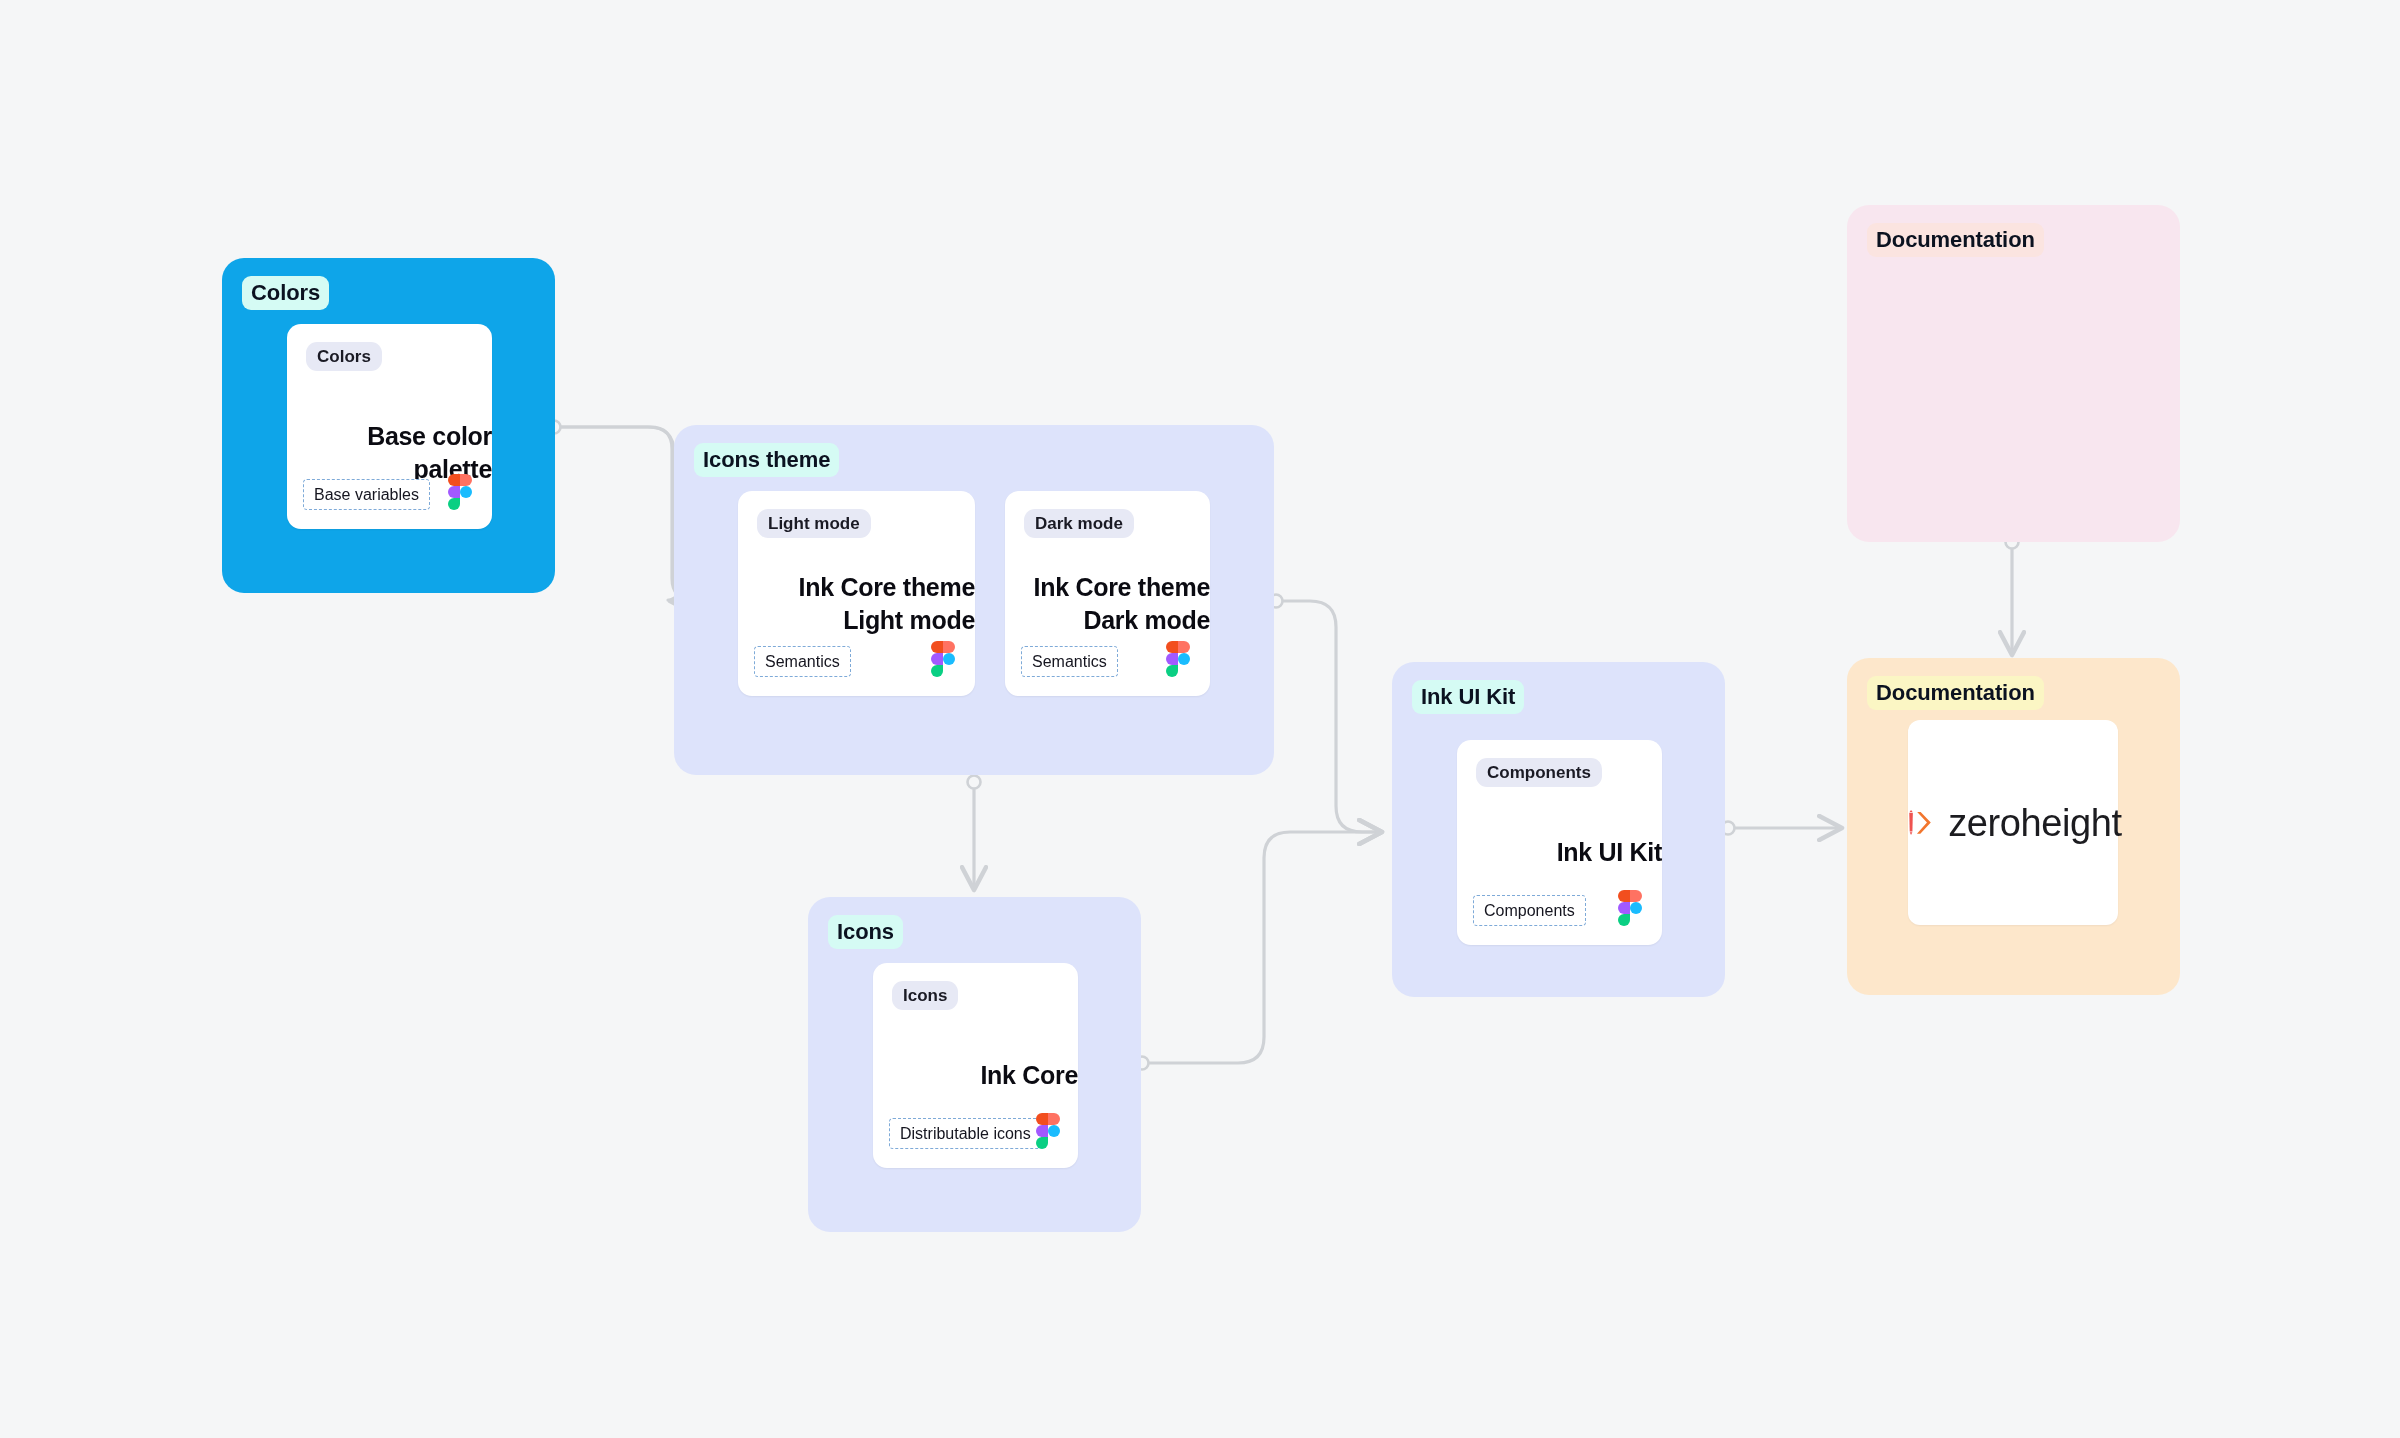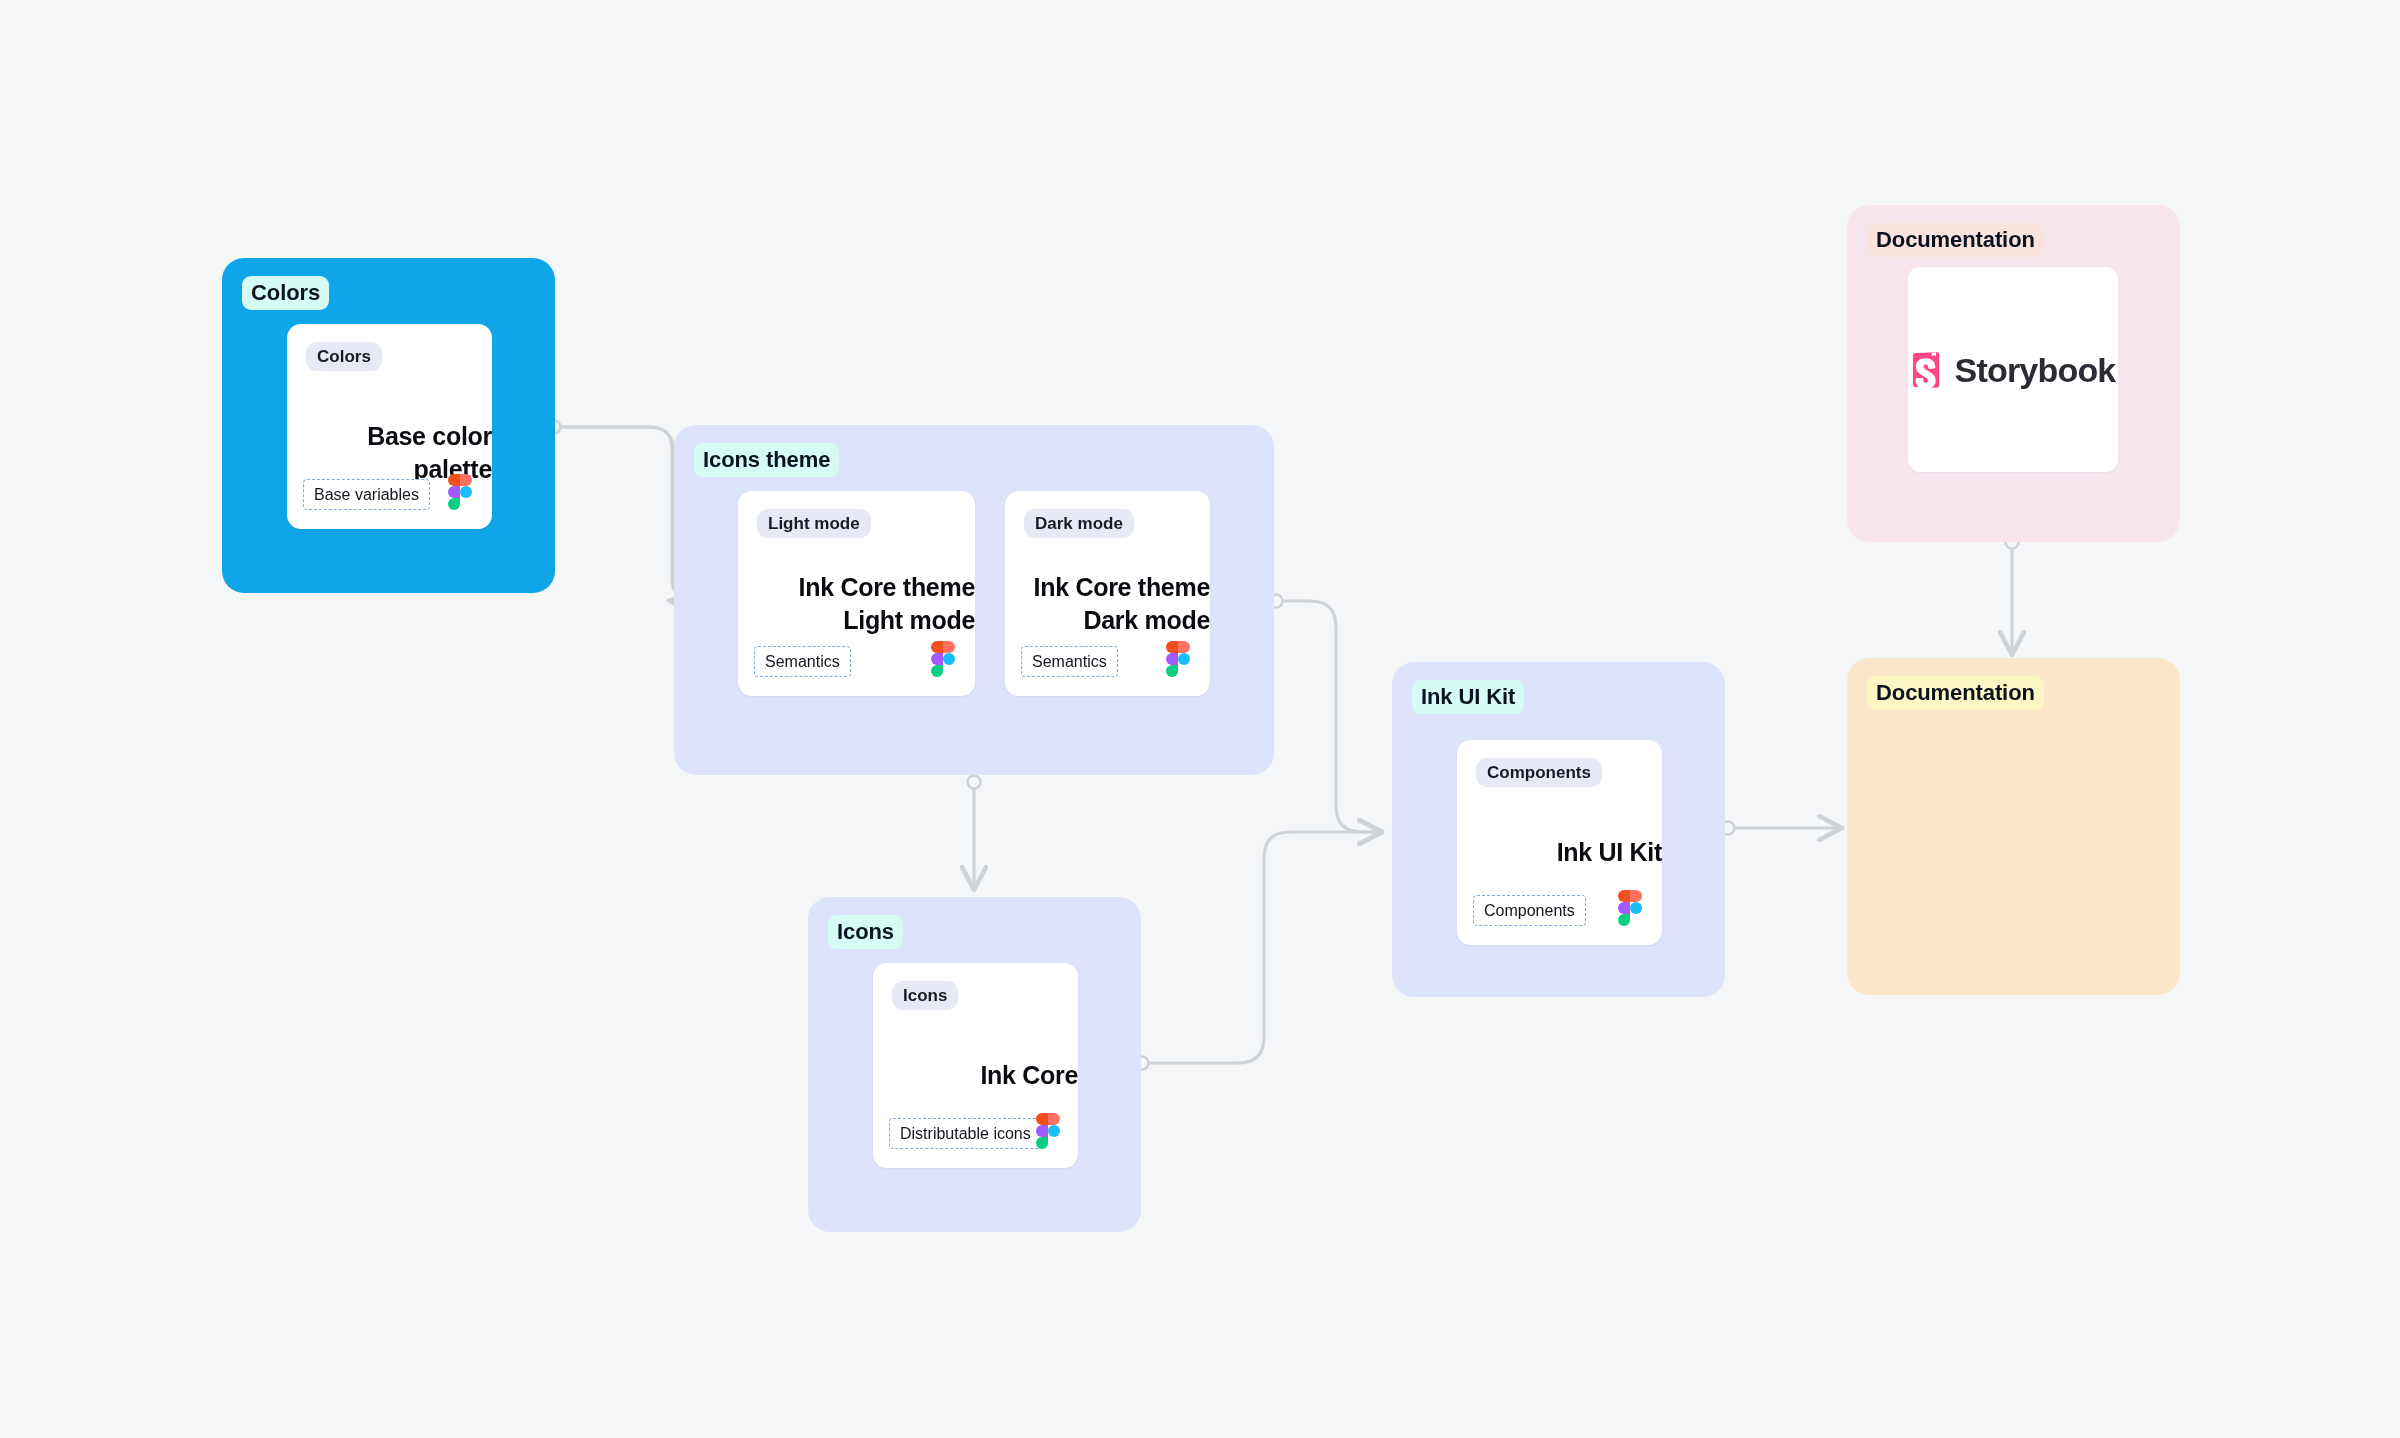--- a/index.html
+++ b/index.html
@@ -267,37 +267,33 @@
           <circle cx="18" cy="18" r="6" fill="#1abcfe"></circle>
           <path d="M6 24h6v6a6 6 0 1 1-6-6z" fill="#0acf83"></path>
         </svg>
       </span>
     </div>
   </div>
 
   <div class="group" style="left:1847px; top:205px; width:333px; height:337px; background:#f8e6ef;">
     <div class="group-label" style="background:#fbe4e0; color:#0b1220;">Documentation</div>
 
+  </div>
+
+  <div class="group" style="left:1847px; top:658px; width:333px; height:337px; background:#fde7cb;">
+    <div class="group-label" style="background:#fbf6c4; color:#0b1220;">Documentation</div>
+
     <div class="logo-card" style="left:61px; top:62px; width:210px; height:205px;">
-      <div class="logo-row">
+      <div class="logo-row" style="gap:10px;">
         <span style="display:inline-flex;">
-          <svg viewBox="0 0 34 40" width="30" height="36">
-            <path d="M2.2 3.2 A2.4 2.4 0 0 1 4.5 0.8 L29.5 0 A2.4 2.4 0 0 1 32 2.4 V37.6
-                     A2.4 2.4 0 0 1 29.5 40 L4.5 39.2 A2.4 2.4 0 0 1 2.2 36.8 Z" fill="#ff4785"></path>
-            <path d="M23.4 0.35 L23.6 5.0 L26.4 2.9 L28.5 4.4 L28.2 0.1 Z" fill="#ffffff"></path>
-            <path d="M19.5 17.9 c0 1.05 7.1 0.55 8.06 -0.2 0 -7.2 -3.87 -11.0 -10.95 -11.0
-                     -7.08 0 -11.05 3.86 -11.05 9.65 0 10.08 13.6 10.27 13.6 15.77 0 1.54
-                     -0.76 2.46 -2.42 2.46 -2.17 0 -3.03 -1.1 -2.93 -4.86 0 -0.82 -8.26 -1.07 -8.51 0
-                     -0.6 9.1 5.07 11.72 11.54 11.72 6.27 0 11.19 -3.34 11.19 -9.41 0 -10.8 -13.8 -10.5 -13.8 -15.87
-                     0 -2.18 1.6 -2.47 2.55 -2.47 1.0 0 2.8 0.18 2.72 4.21z" fill="#ffffff"></path>
+          <svg viewBox="0 0 40 40" width="34" height="34">
+            <path d="M6.2 8.0 L10.4 8.0 L9.9 30.0 L6.7 30.0 Z" fill="#ef5350"></path>
+            <path d="M6.6 7.2 L8.3 4.6 L10.1 7.2 Z" fill="#ef5350"></path>
+            <path d="M6.75 30.8 L8.3 34.2 L9.85 30.8 Z" fill="#ef5350"></path>
+            <path d="M15.5 7.0 L19.6 7.0 L31.5 19.5 L19.2 32.6 L15.2 32.6 L27.0 19.5 Z" fill="#f2762e"></path>
           </svg>
         </span>
-        <span class="logo-word">Storybook</span>
+        <span class="logo-word thin">zeroheight</span>
       </div>
     </div>
   </div>
 
-  <div class="group" style="left:1847px; top:658px; width:333px; height:337px; background:#fde7cb;">
-    <div class="group-label" style="background:#fbf6c4; color:#0b1220;">Documentation</div>
-
-  </div>
-
 </div>
 
 </body></html>

